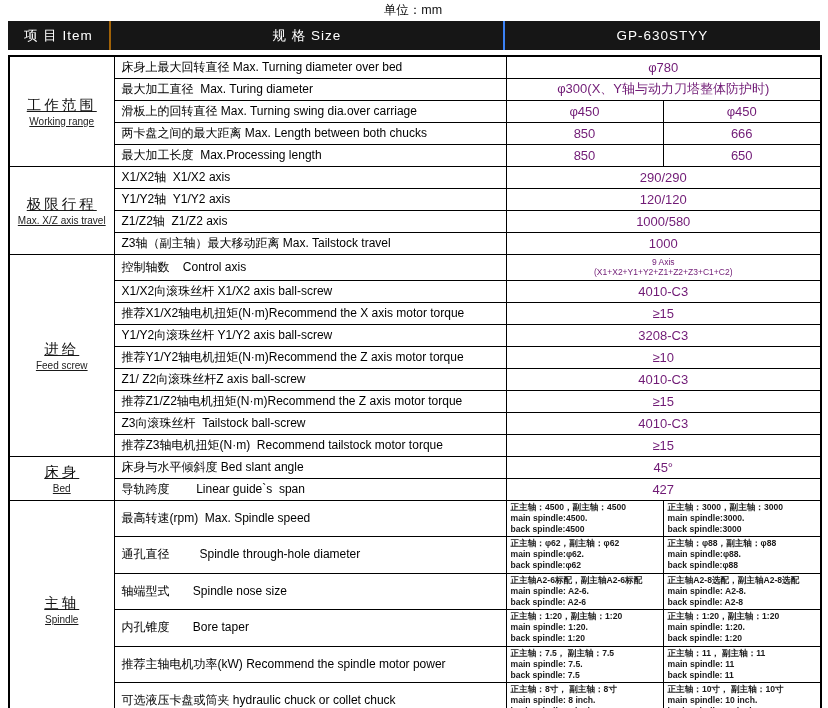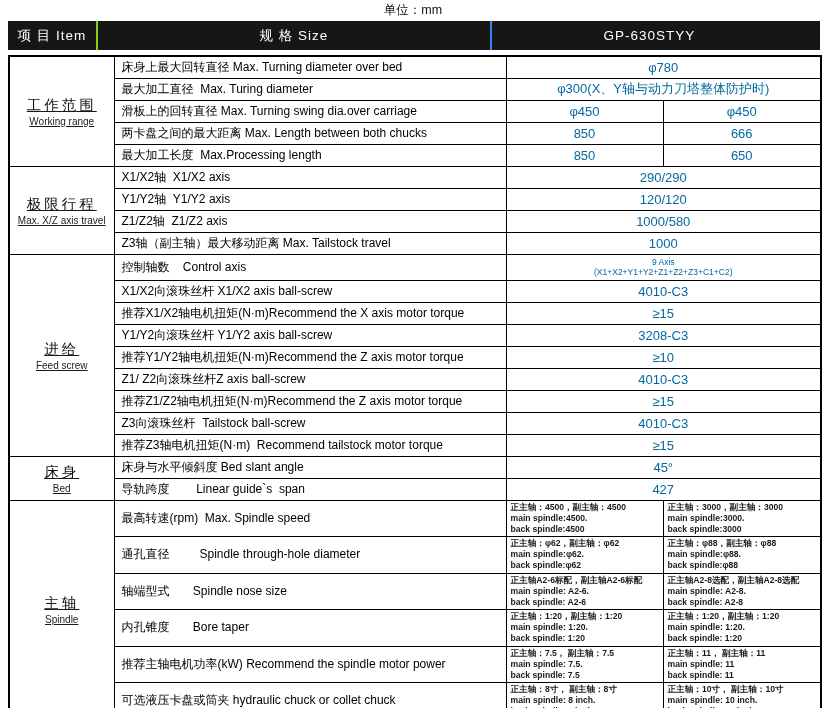--- a/index.html
+++ b/index.html
@@ -2,35 +2,35 @@
 <html><head>
 <meta charset="utf-8">
 <style>
   html,body{margin:0;padding:0;background:#fff;}
   body{width:828px;height:708px;font-family:"Liberation Sans","DejaVu Sans",sans-serif;color:#1a1a1a;}
   .page{position:relative;width:812px;margin:0 auto;padding-top:2px;}
   .unit{height:18px;text-align:center;font-size:12.5px;color:#111;padding-right:2px;}
   
   .hdr{display:flex;height:29px;background:#161616;color:#fff;margin-top:1px;}
   .hdr .seg{display:flex;align-items:center;justify-content:center;font-size:13.5px;letter-spacing:1px;}
-  .hdr .seg.s1{width:88px;}
-  .hdr .seg.s2{width:392px;border-left:2px solid #84cc16;}
+  .hdr .seg.s1{width:101px;}
+  .hdr .seg.s2{width:392px;border-left:2px solid #a16207;}
   .hdr .seg.s3{width:315px;border-left:2px solid #3b82f6;}
   
   table{border-collapse:collapse;width:812px;margin-top:5px;table-layout:fixed;}
   td{border:1px solid #000;overflow:hidden;}
   table{border:2px solid #000;}
   tr.h22{height:22px;}
   tr.h26{height:26px;}
   tr.h34{height:34px;}
   td.cat{text-align:center;vertical-align:middle;padding:0 2px;text-decoration:underline;}
   .cat-zh{font-size:14.5px;letter-spacing:3px;color:#111;}
   .cat-en{font-size:10px;color:#222;margin-top:1px;}
   td.lbl{font-size:12px;padding:0 0 0 7px;white-space:pre-wrap;color:#000000;vertical-align:middle;}
-  td.val{font-size:13px;text-align:center;vertical-align:middle;color:#0369a1;}
+  td.val{font-size:13px;text-align:center;vertical-align:middle;color:#701a75;}
   td.val.small2{font-size:8.5px;line-height:1.2;}
   td.sp{font-size:8.6px;text-align:left;vertical-align:middle;padding:1px 2px 1px 4px;line-height:1.3;}
   td.sp div{white-space:nowrap;font-weight:bold;}
 </style>
 </head>
 <body>
 
 <div class="page">
   <div class="unit">单位：mm</div>
 

